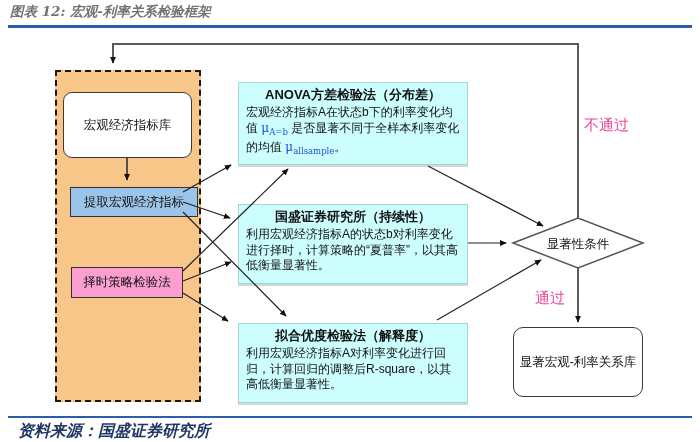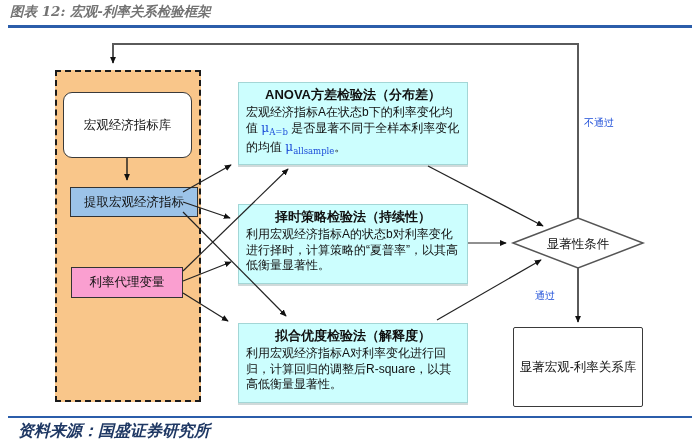--- a/index.html
+++ b/index.html
@@ -25,23 +25,23 @@
         border:1px solid #a3d6d6;box-shadow:0 2px 0 rgba(120,150,150,.35);z-index:1;}
   .test-anova{top:82px;height:83px;}
   .test-timing{top:204px;height:80px;}
   .test-good{top:323px;height:80px;}
   .test-title{font-size:13px;font-weight:bold;text-align:center;margin:3px 4px 1px;}
   .test-body{font-size:12px;line-height:15.5px;padding:0 5px 0 7px;text-align:left;}
   .formula{font-family:"DejaVu Serif",serif;color:#1d4ed8;}
   .formula sub{font-size:8.5px;letter-spacing:0;}
   .diamond-label{position:absolute;left:513px;top:236px;width:130px;text-align:center;
         font-size:12.5px;z-index:3;}
-  .box-result{left:513px;top:327px;width:130px;height:80px;background:#fff;
-        border:1.6px solid #3a3a3a;border-radius:2px;z-index:1;}
-  .edge-label{position:absolute;font-size:10px;color:#1d4ed8;z-index:3;white-space:nowrap;}
+  .box-result{left:513px;top:327px;width:130px;height:70px;background:#fff;
+        border:1.6px solid #3a3a3a;border-radius:10px;z-index:1;}
+  .edge-label{position:absolute;font-size:15px;color:#ec4899;z-index:3;white-space:nowrap;}
   .fail-label{left:584px;top:116px;}
   .pass-label{left:535px;top:289px;}
   
   svg.overlay{position:absolute;left:0;top:0;z-index:2;pointer-events:none;}
 </style>
 </head>
 <body>
 
 <div class="page">
 
@@ -52,30 +52,30 @@
 
   <div class="node box-library">
     <span>宏观经济指标库</span>
   </div>
 
   <div class="node box-extract">
     <span>提取宏观经济指标</span>
   </div>
 
   <div class="node box-proxy">
-    <span>利率代理变量</span>
+    <span>择时策略检验法</span>
   </div>
 
   <div class="test test-anova">
     <div class="test-title">ANOVA方差检验法（分布差）</div>
     <div class="test-body"><span>宏观经济指标A在状态b下的利率变化均值 </span><span class="formula"><span>μ</span><sub>A=b</sub></span><span> 是否显著不同于全样本利率变化的均值 </span><span class="formula"><span>μ</span><sub>allsample</sub></span><span>。</span></div>
   </div>
 
   <div class="test test-timing">
-    <div class="test-title">择时策略检验法（持续性）</div>
+    <div class="test-title">国盛证券研究所（持续性）</div>
     <div class="test-body">利用宏观经济指标A的状态b对利率变化进行择时，计算策略的“夏普率”，以其高低衡量显著性。</div>
   </div>
 
   <div class="test test-good">
     <div class="test-title">拟合优度检验法（解释度）</div>
     <div class="test-body">利用宏观经济指标A对利率变化进行回归，计算回归的调整后R-square，以其高低衡量显著性。</div>
   </div>
 
   <div class="diamond-label">显著性条件</div>
 

